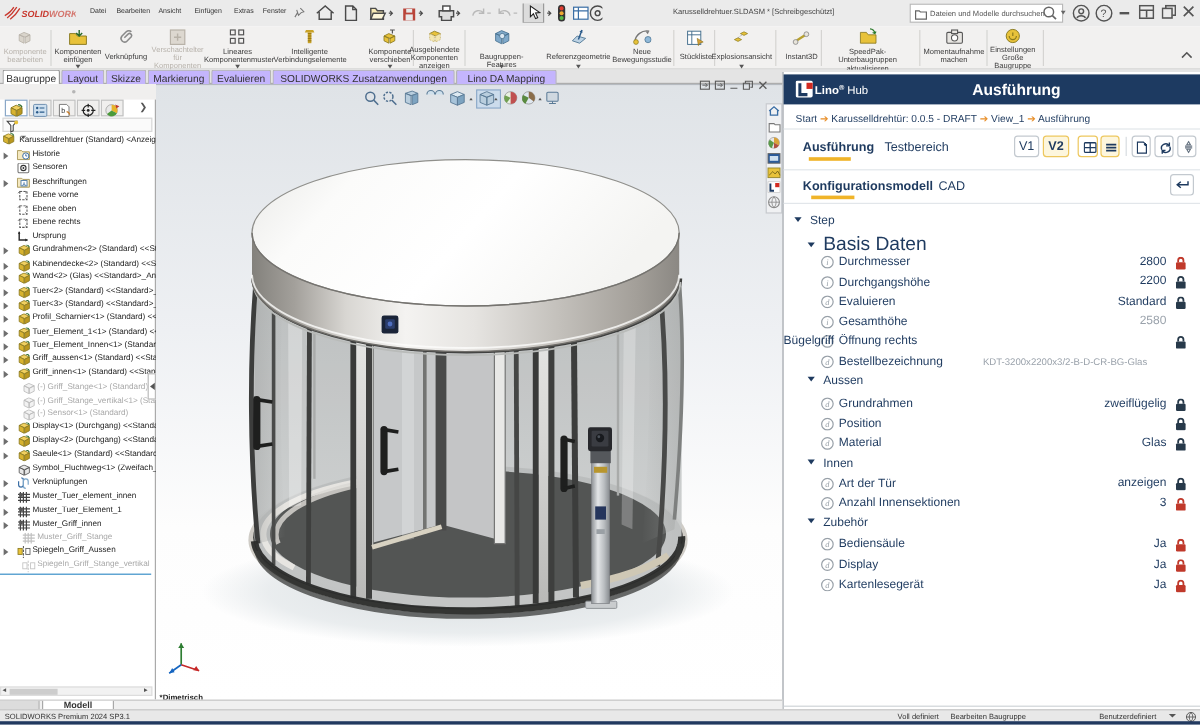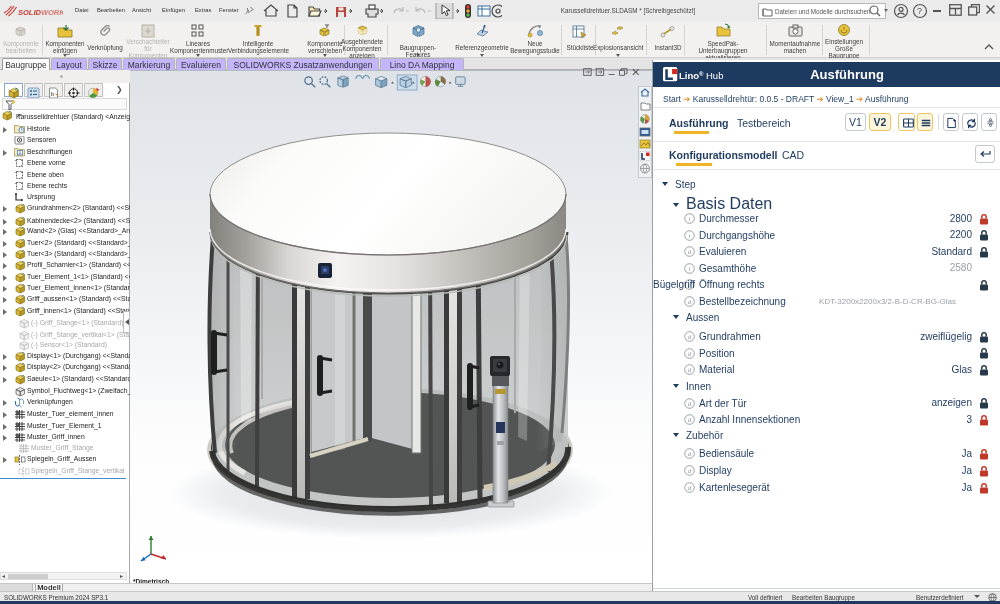--- a/index.html
+++ b/index.html
@@ -1067,21 +1067,21 @@
             <path d="M2.8 4.5 V3 a2.2 2.2 0 0 1 4.4 0 V4.5" fill="none" stroke="#c0392b" stroke-width="1.5"></path>
           </svg></span>
       </div>
 <div class="abs" style="left:0;top:528px;width:348px;height:1px;background:#cfd4d8"></div>
 </div>
 <div class="abs" id="modellrow" style="left:0;top:583px;width:652px;height:8px;background:#f0f0f0;border-top:1px solid #c8c8c8">
  <div class="abs" style="left:0;top:0;width:33px;height:8px;background:#dcdcdc;border-right:1px solid #b8b8b8">
   <svg width="33" height="8" viewBox="0 0 33 8">
           <path d="M4 2 v4 M9 2 v4 M14 2 v4 M19 2 v4 M24 2 v4 M29 2 v4" stroke="#999" stroke-width="1"></path>
         </svg></div>
- <div class="abs" style="left:35px;top:0;width:28px;height:8px;background:#fff;border:1px solid #a8a8a8;border-top:none;font-size:7.5px;font-weight:bold;color:#333;text-align:center;line-height:8px">Modell</div>
+ <div class="abs" style="left:35px;top:0;width:60px;height:8px;background:#fff;border:1px solid #a8a8a8;border-top:none;font-size:7.5px;font-weight:bold;color:#333;text-align:center;line-height:8px">Modell</div>
 </div>
 <div class="abs" id="statusbar">
  <div class="abs" style="left:4px;top:1.5px">SOLIDWORKS Premium 2024 SP3.1</div>
  <div class="abs" style="left:748px;top:1.5px">Voll definiert</div>
  <div class="abs" style="left:792px;top:1.5px">Bearbeiten Baugruppe</div>
  <div class="abs" style="left:916px;top:1.5px">Benutzerdefiniert</div>
  <div class="abs" style="left:974px;top:3px;width:0;height:0;border-top:3.5px solid #555;border-left:3px solid transparent;border-right:3px solid transparent"></div>
  <svg class="abs" style="left:988px;top:0.5px" width="9" height="9" viewBox="0 0 9 9">
         <circle cx="4.5" cy="4.5" r="3.8" fill="none" stroke="#555" stroke-width="0.8"></circle>
         <path d="M0.7 4.5 h7.6 M4.5 0.7 a5.5 5.5 0 0 1 0 7.6 M4.5 0.7 a5.5 5.5 0 0 0 0 7.6" fill="none" stroke="#555" stroke-width="0.7"></path>

